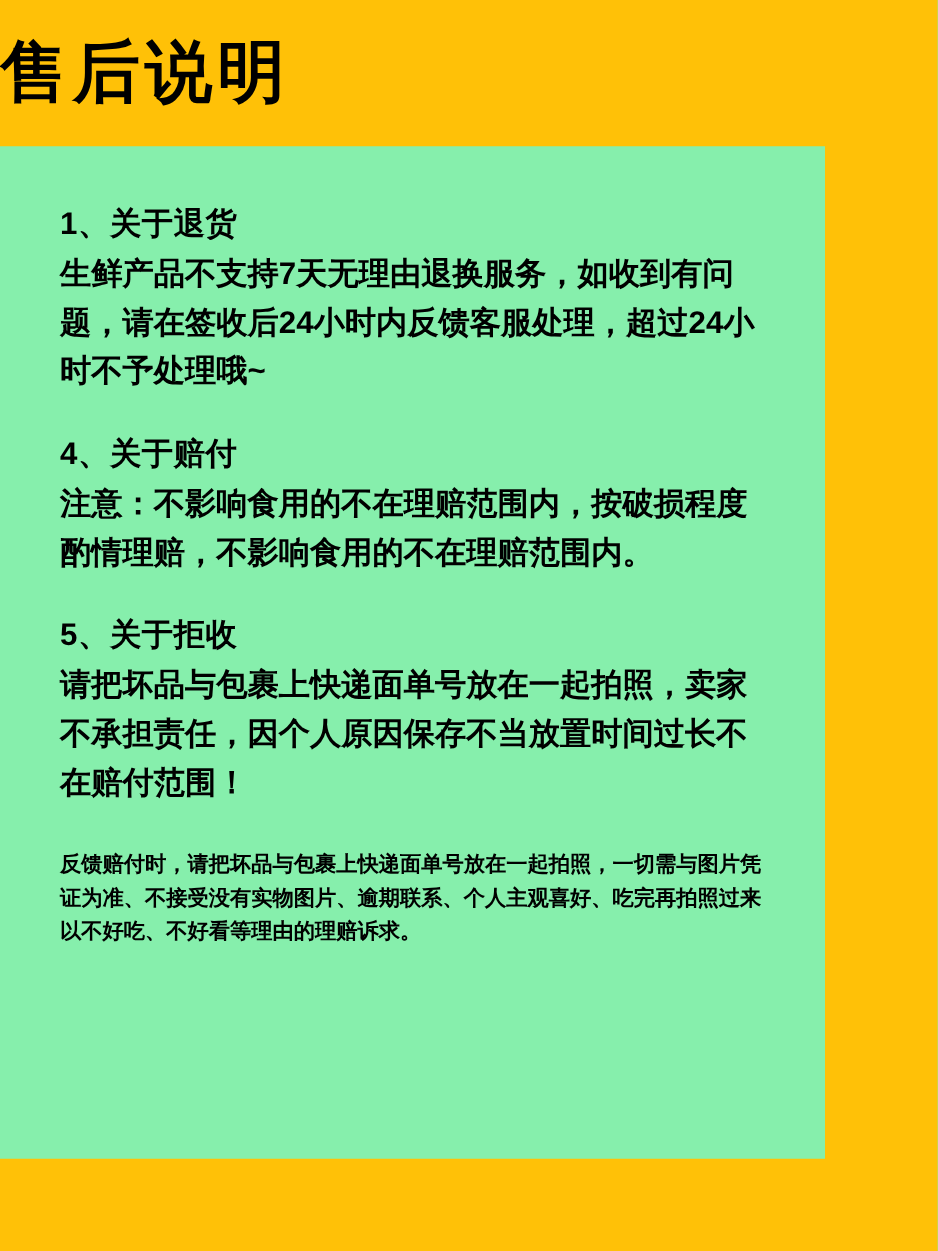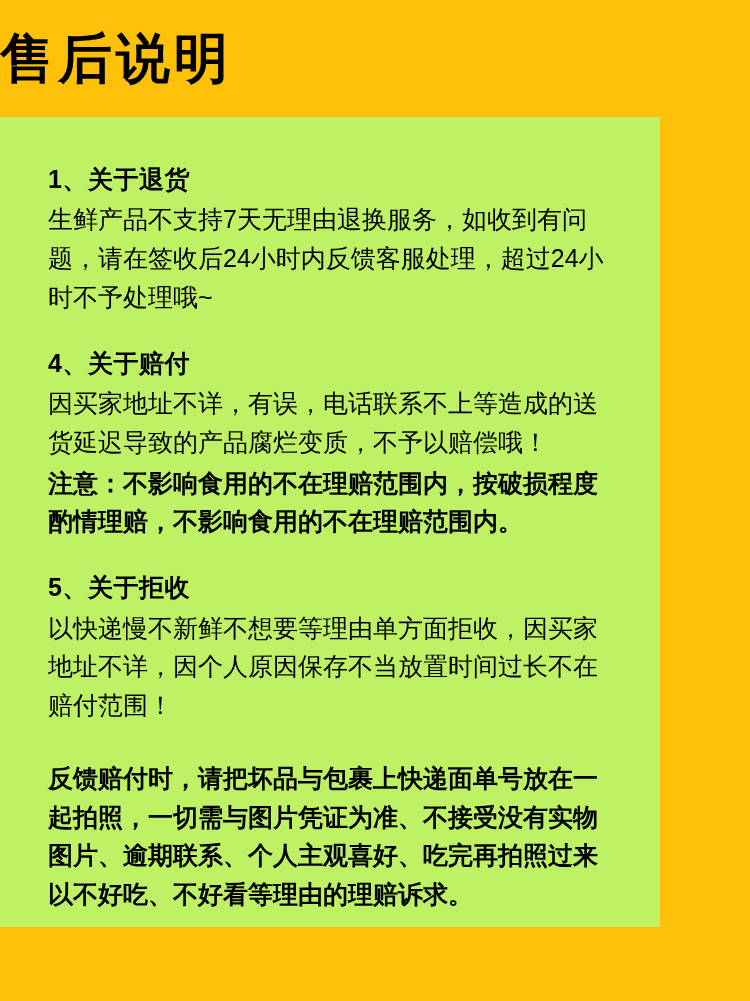--- a/index.html
+++ b/index.html
@@ -29,57 +29,57 @@
     line-height: 1.2;
     font-weight: bold;
     color: #000000;
     letter-spacing: 4px;
     text-align: center;
   }
   .card {
     margin-top: 26px;
     width: 660px;
     height: 810px;
-    background: #bef264;
+    background: #86efac;
     box-sizing: border-box;
     padding: 44px 48px 30px 48px;
     overflow: hidden;
   }
   .section {
     margin-bottom: 28px;
   }
   .section:last-child {
     margin-bottom: 0;
   }
   .section-heading {
     font-size: 25px;
     font-weight: bold;
     color: #000000;
     line-height: 1.5;
     margin-bottom: 2px;
     letter-spacing: 0.5px;
   }
   .section-body {
     font-size: 25px;
-    font-weight: normal;
+    font-weight: bold;
     color: #000000;
     line-height: 1.55;
     letter-spacing: 0px;
     white-space: pre-wrap;
   }
   .note {
     font-size: 25px;
     font-weight: bold;
     color: #000000;
     line-height: 1.55;
     white-space: pre-wrap;
     margin-top: 2px;
   }
   .closing {
-    font-size: 25px;
+    font-size: 17px;
     font-weight: bold;
     color: #000000;
     line-height: 1.55;
     white-space: pre-wrap;
     margin-top: 34px;
   }
 </style>
 </head>
 <body>
 
@@ -89,26 +89,25 @@
 
   <div class="card">
 
     <div class="section">
       <div class="section-heading">1、关于退货</div>
       <div class="section-body">生鲜产品不支持7天无理由退换服务，如收到有问题，请在签收后24小时内反馈客服处理，超过24小时不予处理哦~</div>
     </div>
 
     <div class="section">
       <div class="section-heading">4、关于赔付</div>
-      <div class="section-body">因买家地址不详，有误，电话联系不上等造成的送货延迟导致的产品腐烂变质，不予以赔偿哦！</div>
       <div class="note">注意：不影响食用的不在理赔范围内，按破损程度酌情理赔，不影响食用的不在理赔范围内。</div>
     </div>
 
     <div class="section">
       <div class="section-heading">5、关于拒收</div>
-      <div class="section-body">以快递慢不新鲜不想要等理由单方面拒收，因买家地址不详，因个人原因保存不当放置时间过长不在赔付范围！</div>
+      <div class="section-body">请把坏品与包裹上快递面单号放在一起拍照，卖家不承担责任，因个人原因保存不当放置时间过长不在赔付范围！</div>
     </div>
 
     <div class="closing">反馈赔付时，请把坏品与包裹上快递面单号放在一起拍照，一切需与图片凭证为准、不接受没有实物图片、逾期联系、个人主观喜好、吃完再拍照过来以不好吃、不好看等理由的理赔诉求。</div>
 
   </div>
 
 </div>
 
 </body></html>

